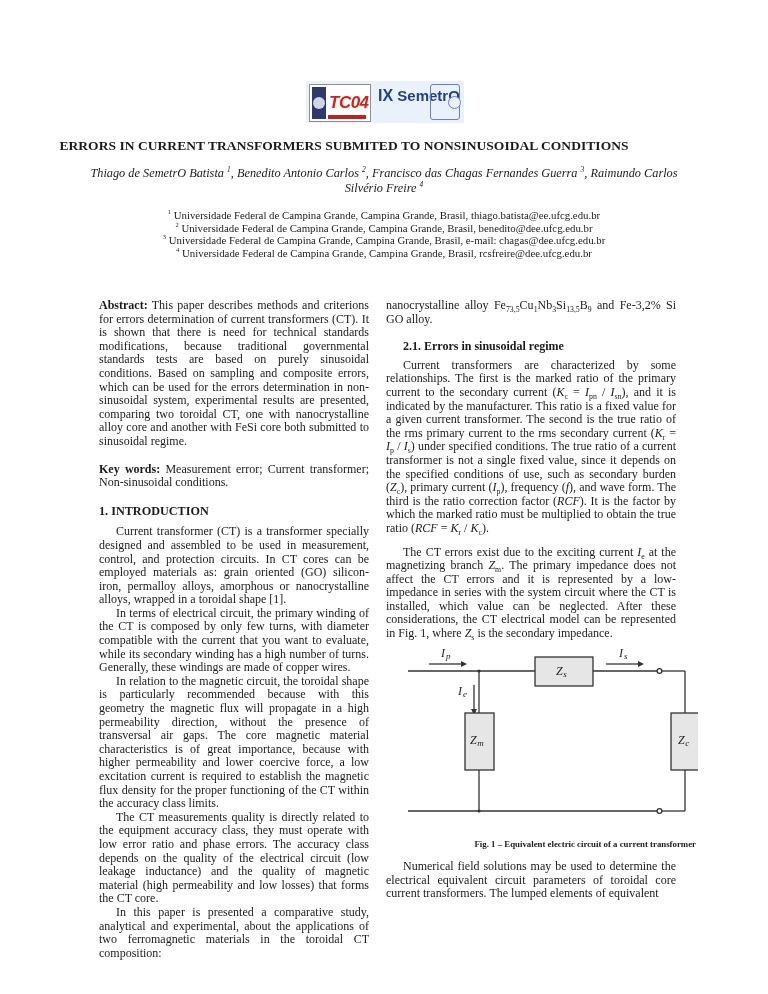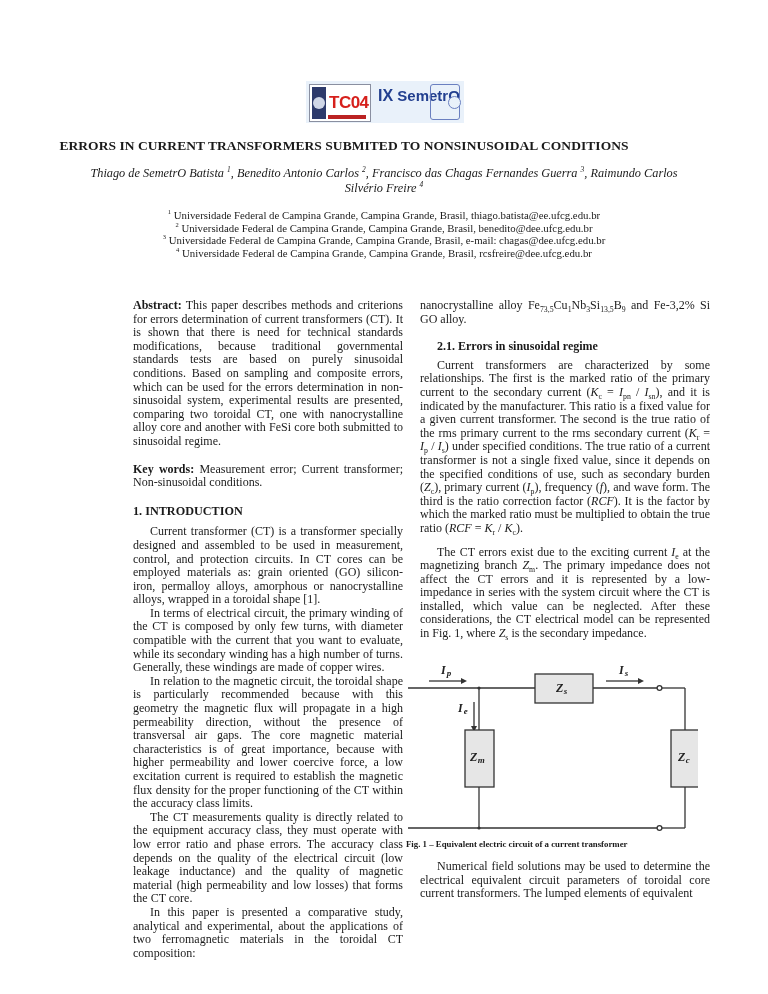--- a/index.html
+++ b/index.html
@@ -7,51 +7,51 @@
     width: 768px; height: 994px; position: relative; overflow: hidden;
     font-family: "Liberation Serif", serif; color: #1a1a1a;
   }
   .abs { position: absolute; }
 
   
   .logo-wrap { left: 306px; top: 81px; width: 158px; height: 42px; background: #e9f1fa; }
   .logo-imeko { left: 3px; top: 3px; width: 60px; height: 36px; background: #fff; border: 1px solid #8a8fa0; }
   .logo-imeko .globe { position:absolute; left:2px; top:2px; width:14px; height:32px; background:#2d3a6b; }
   .logo-imeko .globe:after { content:""; position:absolute; left:1px; top:10px; width:12px; height:12px; border-radius:50%; background:#cfd6e6; }
-  .logo-imeko .tc { position:absolute; left:19px; top:8px; font-family:"Liberation Sans", sans-serif; font-weight:bold; color:#d6201c; font-size:17px; letter-spacing:-0.5px; }
+  .logo-imeko .tc { position:absolute; left:19px; top:8px; font-family:"Liberation Sans", sans-serif; font-style:italic; font-weight:bold; color:#d6201c; font-size:17px; letter-spacing:-0.5px; }
   .logo-imeko .small { position:absolute; left:22px; top:2px; font-size:4px; color:#c33; font-family:"Liberation Sans", sans-serif; }
   .logo-imeko .bar { position:absolute; left:18px; bottom:2px; width:38px; height:4px; background:#b22; }
   .logo-semetro { left: 72px; top: 6px; font-family: "Liberation Sans", sans-serif; font-weight: bold; color: #223f8f; font-size: 15px; white-space: nowrap; }
   .logo-semetro .iv { font-size: 16px; }
   .logo-semetro .sm { font-size: 15px; font-weight: bold; }
   .logo-loop { left: 124px; top: 3px; width: 28px; height: 34px; border: 1.5px solid #6a7fc0; border-radius: 3px; }
   .logo-circ { left: 142px; top: 15px; width: 11px; height: 11px; border-radius: 50%; border: 1.5px solid #6a7fc0; background:#e9f1fa; }
 
   
   .title { left: 0; width: 688px; top: 138px; text-align: center; font-weight: bold; font-size: 13.5px; letter-spacing: 0.05px; }
   .authors { left: 70px; width: 628px; top: 166px; text-align: center; font-style: italic; font-size: 12.3px; line-height: 15px; }
   .affils { left: 60px; width: 648px; top: 209px; text-align: center; font-size: 10.8px; line-height: 12.6px; }
   sup { font-size: 0.6em; vertical-align: super; line-height: 0; }
   sub { font-size: 0.65em; vertical-align: sub; line-height: 0; }
 
   
-  .col { font-size: 12px; line-height: 13.6px; text-align: justify; margin-left: 34px; }
+  .col { font-size: 12px; line-height: 13.6px; text-align: justify; }
   .col-left { left: 99px; width: 270px; }
   .col-right { left: 386px; width: 290px; }
   p { margin: 0; }
   .indent { text-indent: 17px; }
   .hdr { font-weight: bold; font-size: 12.2px; }
   .subhdr { font-weight: bold; font-size: 12px; padding-left: 17px; }
   .b { font-weight: bold; }
   i { font-style: italic; }
 
-  .caption { left: 406px; width: 290px; top: 839px; text-align: left; font-weight: bold; font-size: 8.8px; }
+  .caption { left: 406px; width: 290px; top: 839px; text-align: right; font-weight: bold; font-size: 8.8px; }
 
   
-  .circuit { left: 406px; top: 656px; width: 292px; height: 178px; font-weight: bold; }
+  .circuit { left: 406px; top: 639px; width: 292px; height: 178px; }
   .circuit svg { width: 292px; height: 178px; display: block; }
 </style>
 </head>
 <body>
 
 <div class="abs logo-wrap">
   <div class="abs logo-imeko">
     <div class="globe"></div>
     <div class="small"></div>
     <div class="tc">TC04</div>

